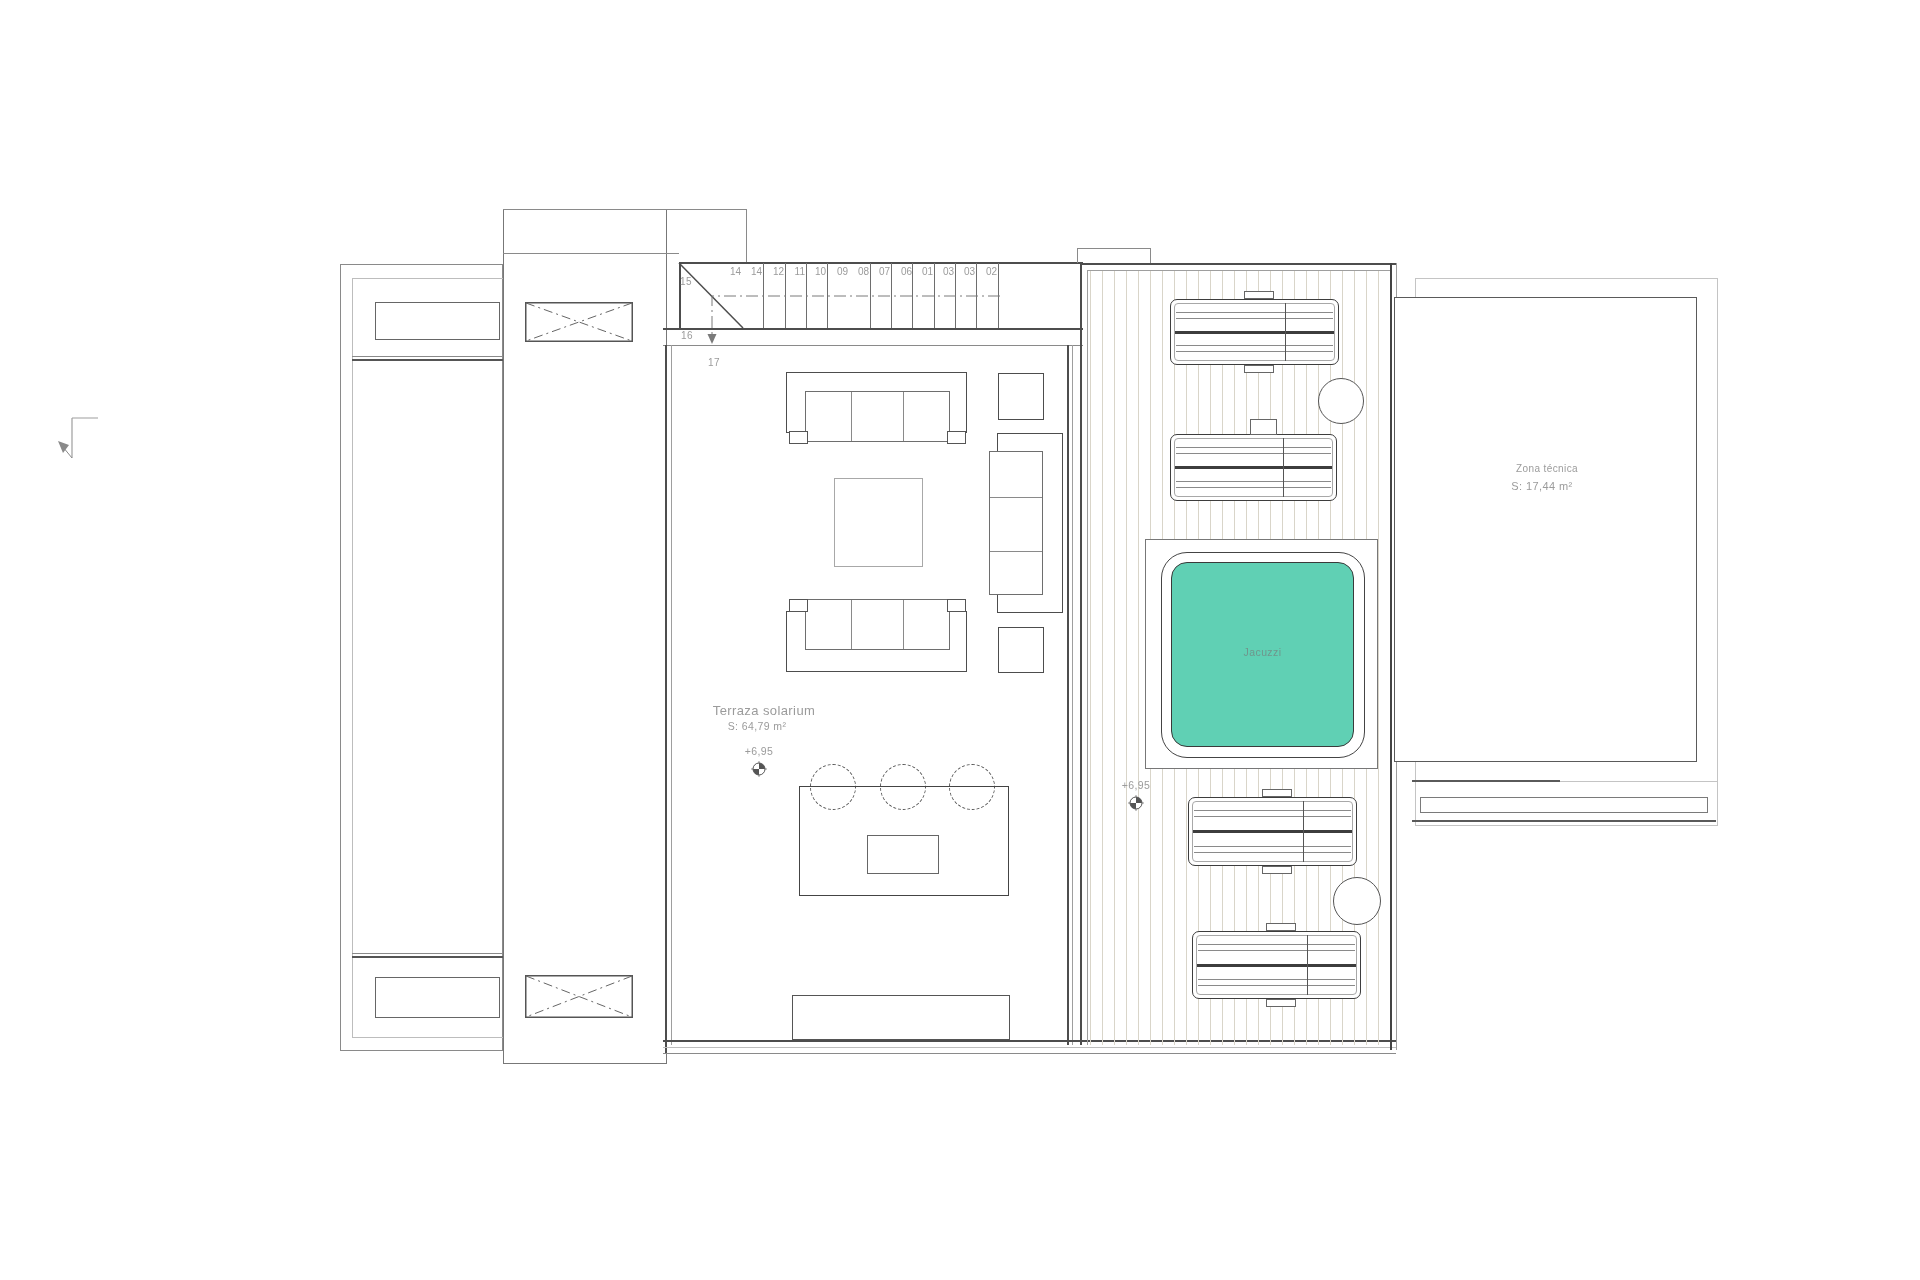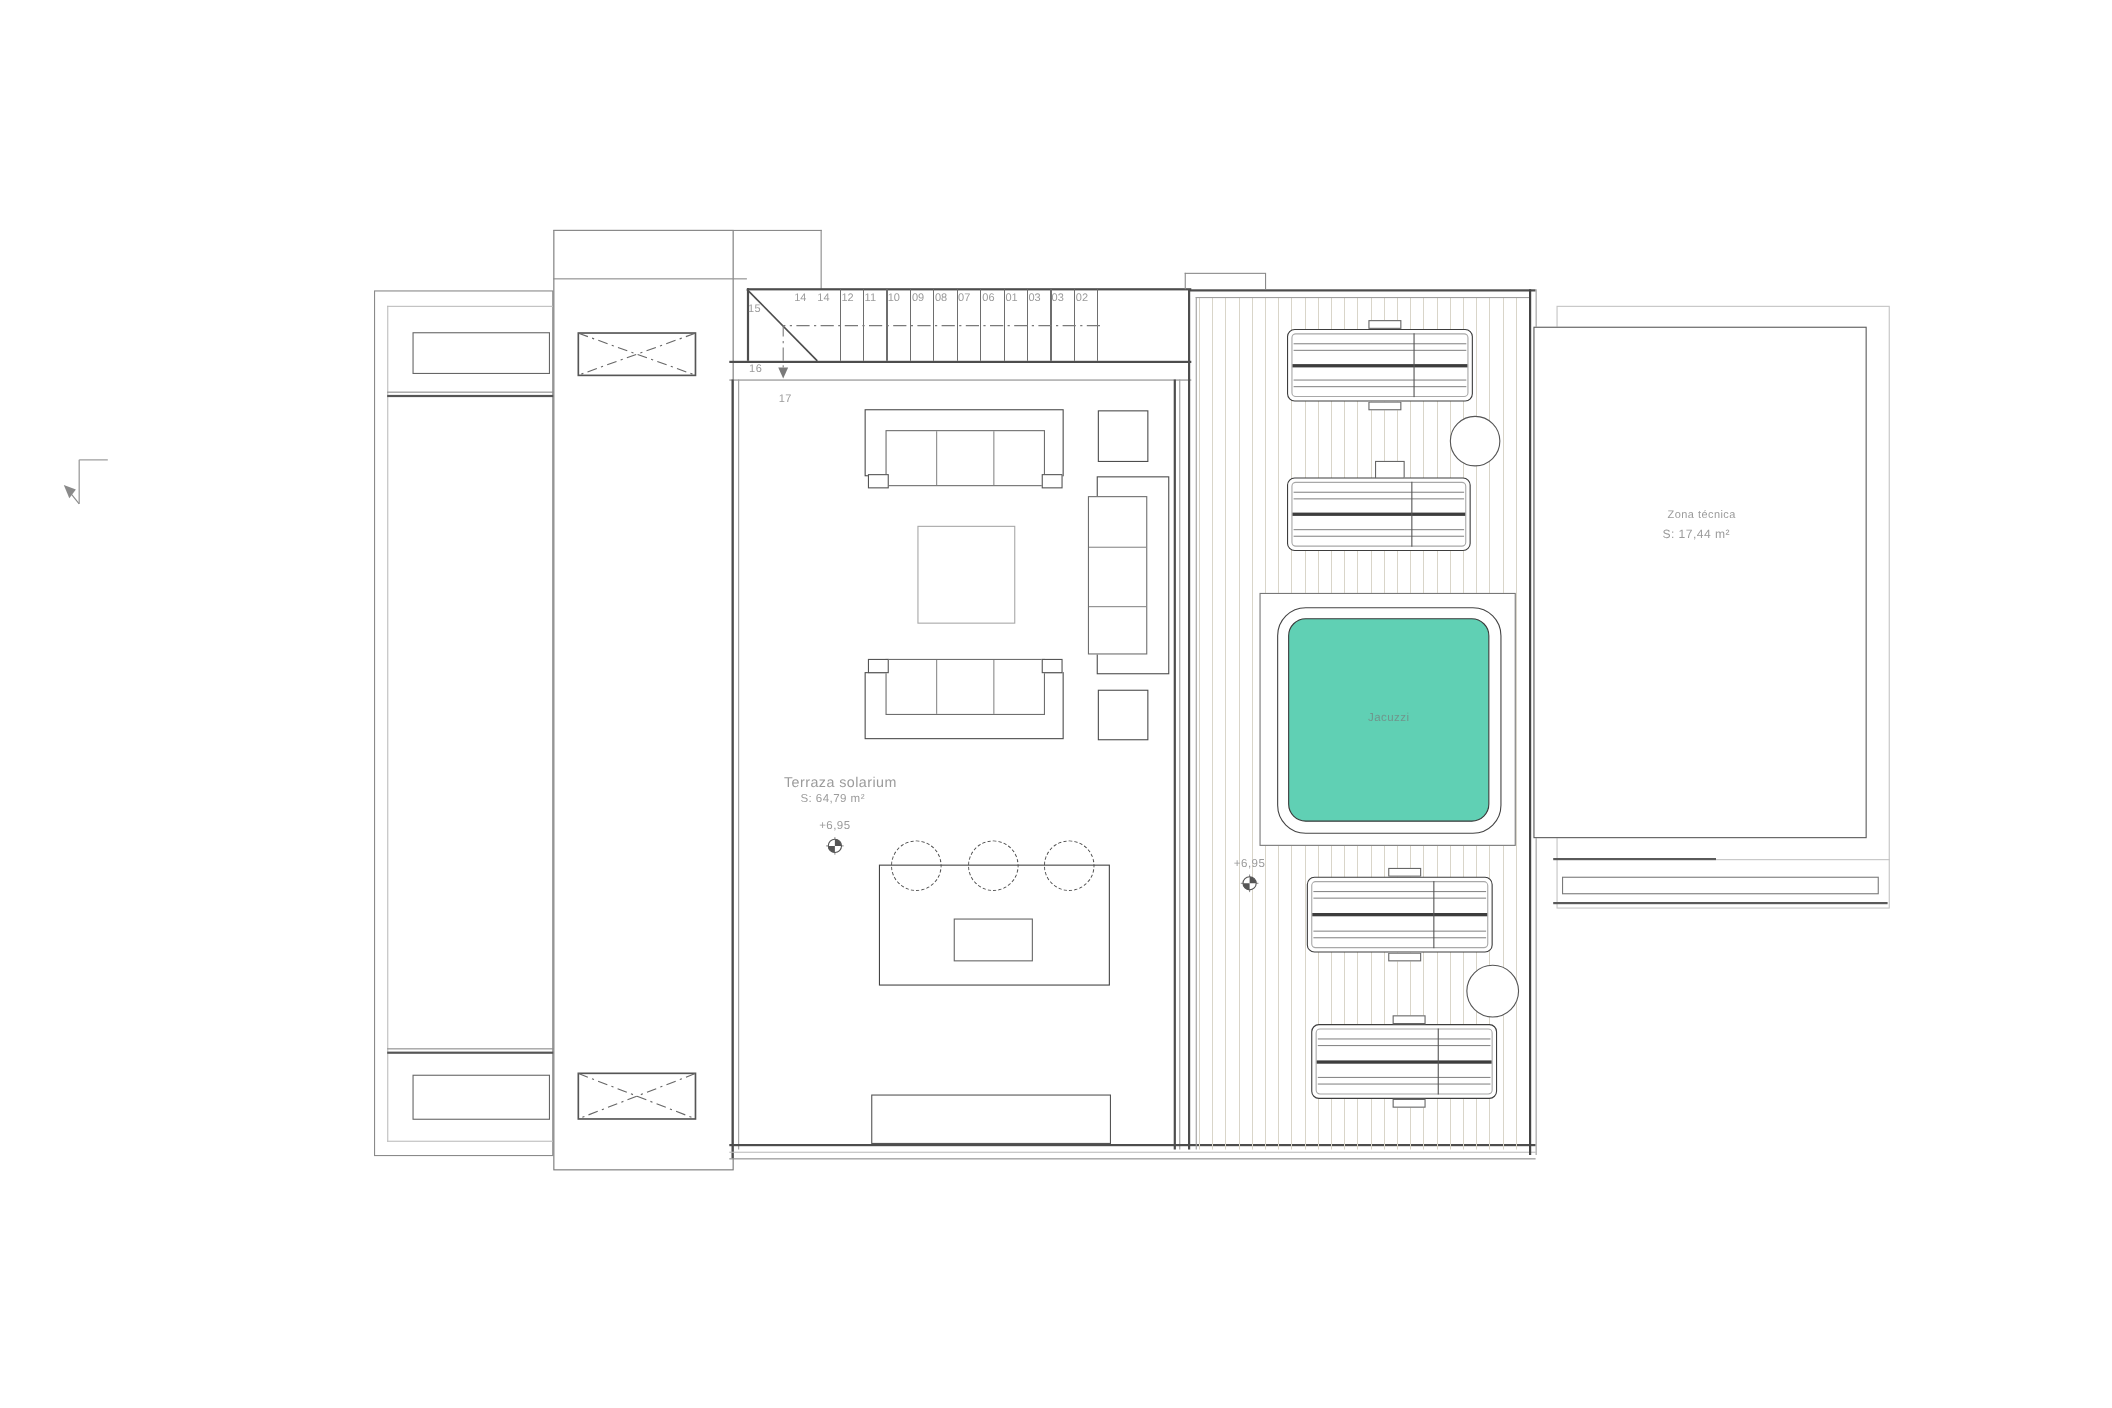--- a/index.html
+++ b/index.html
@@ -3,21 +3,21 @@
 <meta charset="utf-8">
 <style>
   html,body{margin:0;padding:0;background:#fff}
   #canvas{position:relative;width:1920px;height:1280px;background:#ffffff;overflow:hidden;
           font-family:"Liberation Sans",sans-serif}
   .a{position:absolute;box-sizing:border-box}
   .hl{position:absolute;box-sizing:border-box}
   .vl{position:absolute;box-sizing:border-box}
   .lbl{position:absolute;color:#9b9b9b;text-align:center;white-space:nowrap;
        font-family:"Liberation Sans",sans-serif;letter-spacing:.4px}
-  .sn{position:absolute;width:19px;font-size:10px;color:#9b9b9b;top:266px}
+  .sn{position:absolute;width:19px;text-align:right;font-size:10px;color:#9b9b9b;top:266px}
   .b-dark{border:1.5px solid #4d4d4d;background:#fff}
   .b-med{border:1px solid #6e6e6e;background:#fff}
   .b-light{border:1px solid #c4c4c4;background:transparent}
   .lounger{position:absolute;border:1.5px solid #3d3d3d;border-radius:7px;background:#fff;box-sizing:border-box}
   .lg-in{position:absolute;left:3px;right:3px;top:3px;bottom:3px;border:1px solid #a8a8a8;border-radius:4px}
   .lg-s{position:absolute;left:5px;right:5px;height:1px;background:#8a8a8a}
   .lg-m{position:absolute;left:4px;right:4px;top:calc(50% - 1.5px);height:3px;background:#3d3d3d}
   .lg-f{position:absolute;top:3px;bottom:3px;width:1px;background:#555;left:68%}
   .lg-tab{position:absolute;width:30px;height:8px;border:1px solid #666;background:#fff;left:44%;box-sizing:border-box}
   .lg-tab.t{top:-9px}.lg-tab.b{bottom:-9px}

